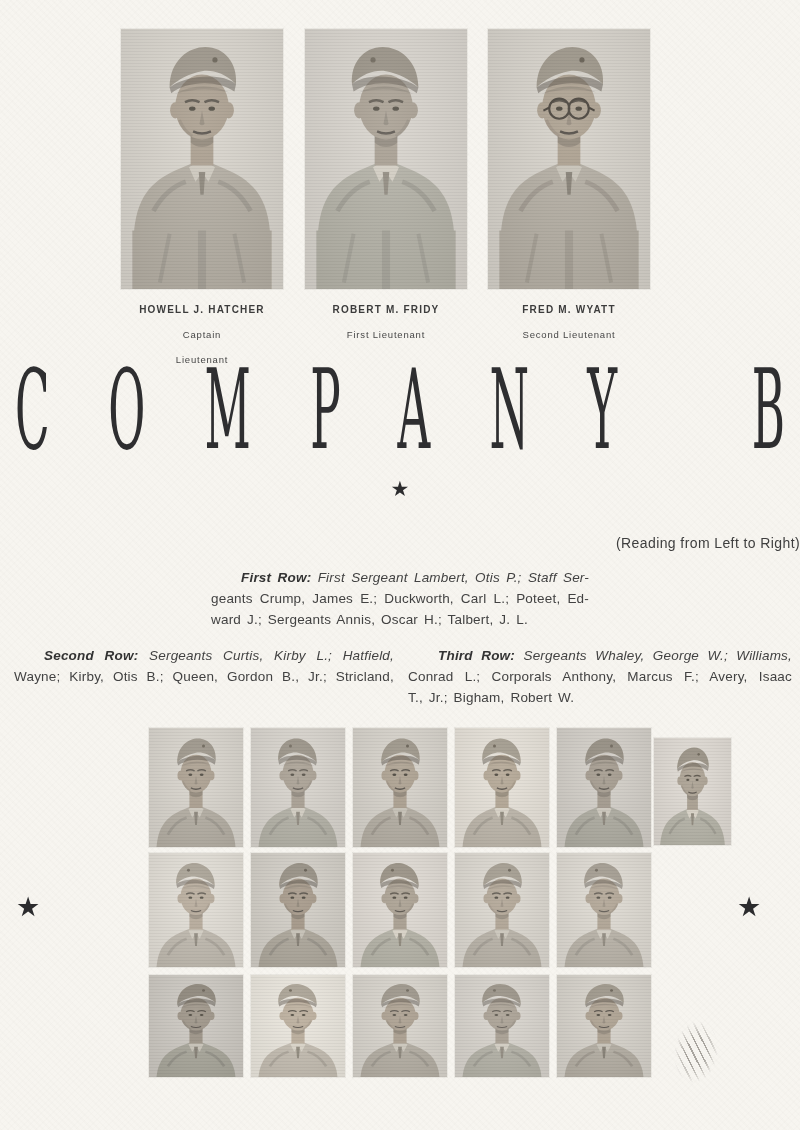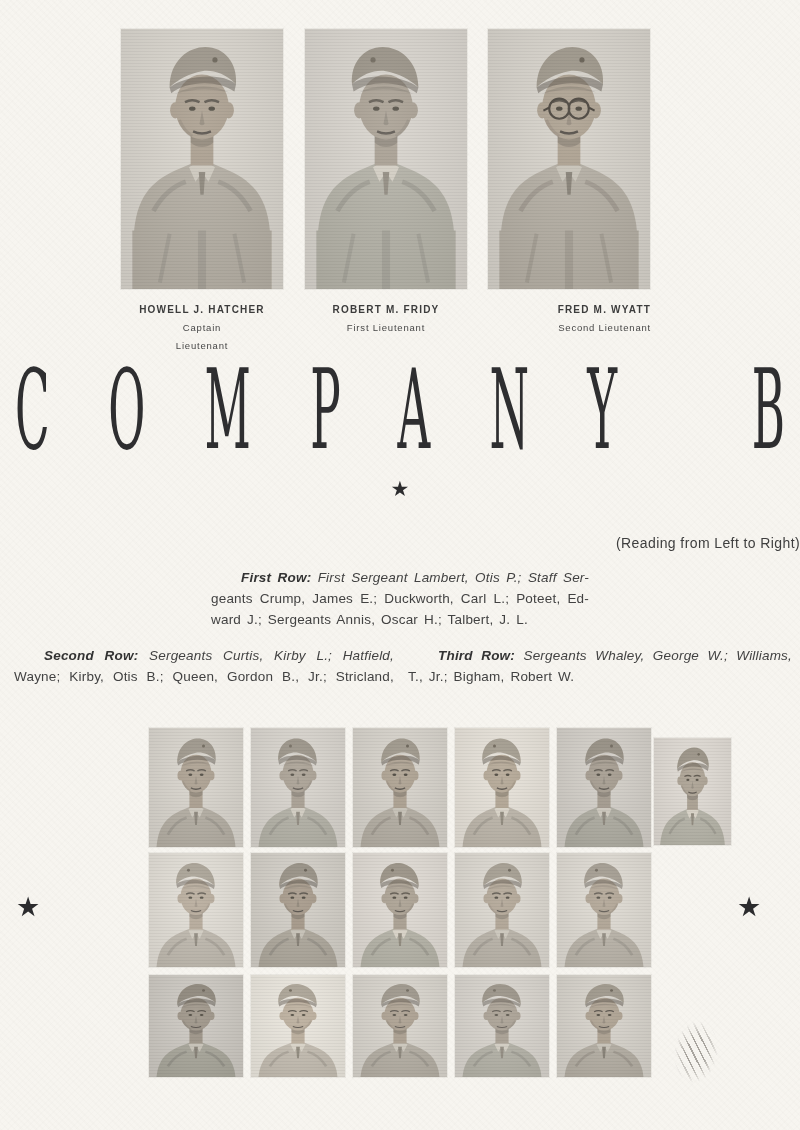--- a/index.html
+++ b/index.html
@@ -26,23 +26,23 @@
   .v1 svg{filter:brightness(1.05) contrast(0.95);}
   .v2 svg{filter:brightness(0.95) contrast(1.06);}
   .v3 svg{filter:brightness(1.02) contrast(1.1);}
   .t0{--pskin:#ab9f8f;--pcap:#9d968a;--pbg:#d8d4cc;--puni:#b4aea3;}
   .t1{--pskin:#a39a8d;--pcap:#948d81;--pbg:#d2cec7;--puni:#aeaca1;}
   .t2{--pskin:#b2a696;--pcap:#a49d90;--pbg:#dcd8d0;--puni:#bab4a9;}
   
   .officer{position:absolute;top:28px;width:164px;height:262px;}
   .officer.o1{left:120px;} .officer.o2{left:304px;} .officer.o3{left:487px;}
   .caption{position:absolute;top:303px;width:164px;text-align:center;line-height:13px;}
-  .caption.c1{left:120px;} .caption.c2{left:304px;} .caption.c3{left:487px;text-align:right;}
+  .caption.c1{left:120px;} .caption.c2{left:304px;} .caption.c3{left:487px;}
   .cap-name{font-size:10px;font-weight:bold;letter-spacing:1.2px;color:#3c3c3c;}
-  .cap-rank{font-size:9.5px;letter-spacing:0.8px;color:#474747;margin-top:5px;}
+  .cap-rank{font-size:9.5px;letter-spacing:0.8px;color:#474747;margin-top:12px;}
   
   .title{
     position:absolute;left:10px;right:10px;top:379px;height:86px;
     display:flex;justify-content:space-between;align-items:flex-end;
     font-family:"DejaVu Serif", serif;font-size:58px;line-height:1;color:#2e2e30;
   }
   .title .lt{display:inline-block;transform:scale(0.78,1.9);transform-origin:center bottom;}
   .title .sp{width:30px;}
   .star{position:absolute;color:#2c2c2e;}
   .star.center{left:0;right:0;top:477px;text-align:center;font-size:21px;}
@@ -175,20 +175,21 @@
     <div class="line">ward J.; Sergeants Annis, Oscar H.; Talbert, J. L.</div>
   </div>
 
   <div class="roster r-second">
     <div class="line just indent"><b class="lbl">Second Row:</b> <span>Sergeants Curtis, Kirby L.; Hatfield,</span></div>
     <div class="line just">Wayne; Kirby, Otis B.; Queen, Gordon B., Jr.; Stricland,</div>
   </div>
 
   <div class="roster r-third">
     <div class="line just indent"><b class="lbl">Third Row:</b> <span>Sergeants Whaley, George W.; Williams,</span></div>
+    <div class="line just">Conrad L.; Corporals Anthony, Marcus F.; Avery, Isaac</div>
     <div class="line">T., Jr.; Bigham, Robert W.</div>
   </div>
 
   <div id="grid">
       <div class="grid-row row-0">
         <div class="photo t0 v0">
           <svg viewBox="0 0 100 125" preserveAspectRatio="none">
             <use href="#portrait"></use>
           </svg>
         </div>

